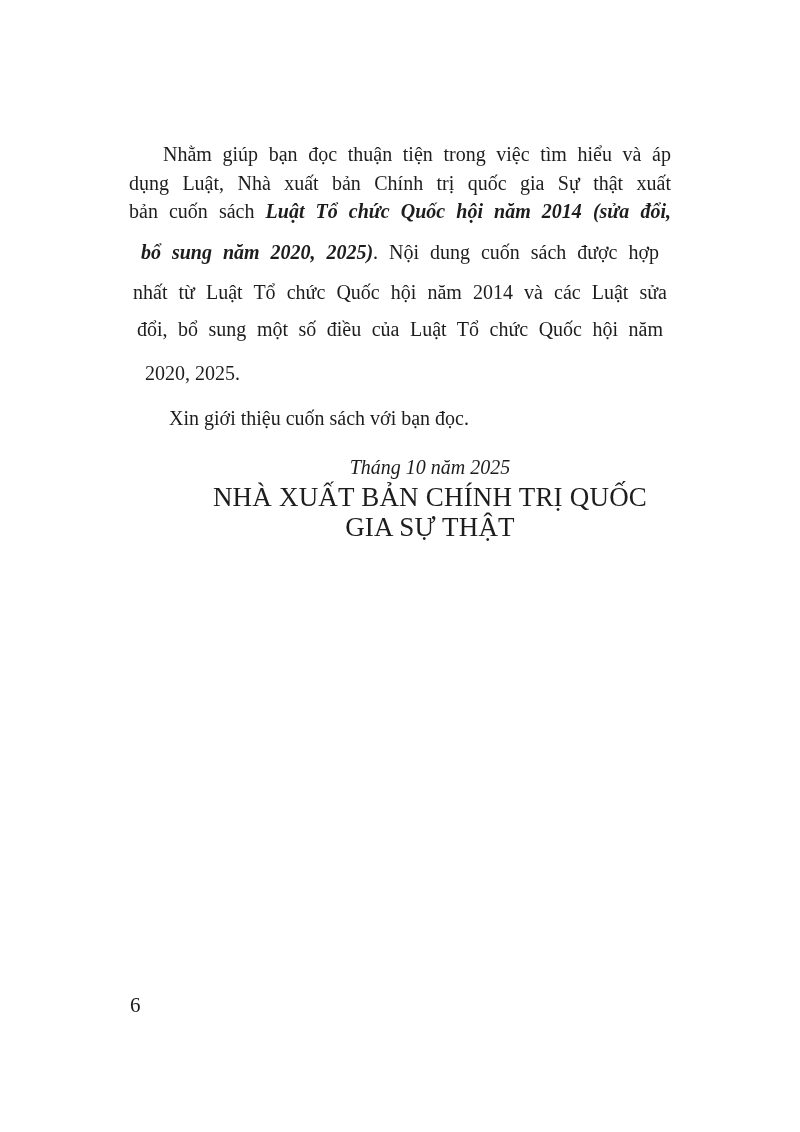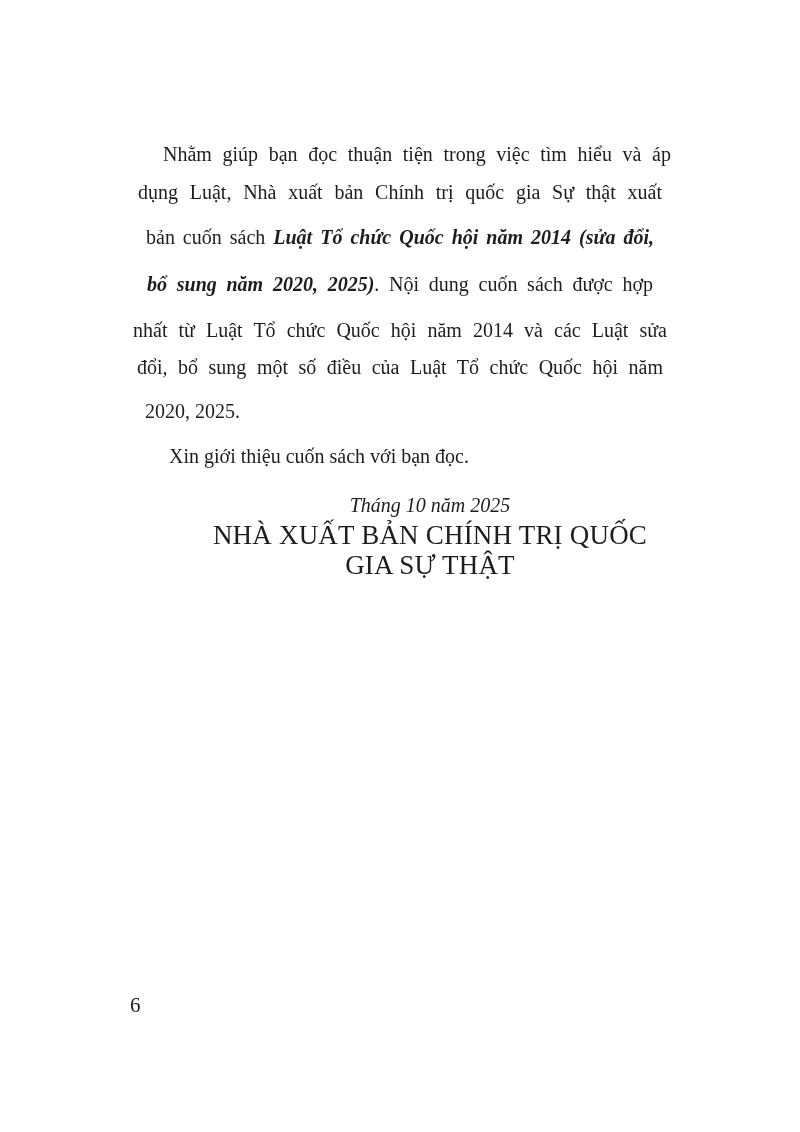--- a/index.html
+++ b/index.html
@@ -67,25 +67,25 @@
 </style>
 </head>
 <body>
 
 <div class="page">
 
   <div class="body-text">
 
     <p class="line indent" style="margin:0"><span>Nhằm giúp bạn đọc thuận tiện trong việc tìm hiểu và áp</span></p>
 
-    <p class="line" style="margin:9px"><span>dụng Luật, Nhà xuất bản Chính trị quốc gia Sự thật xuất</span></p>
+    <p class="line" style="margin:0"><span>dụng Luật, Nhà xuất bản Chính trị quốc gia Sự thật xuất</span></p>
 
-    <p class="line" style="margin:17px"><span>bản cuốn sách </span><span class="bi">Luật Tổ chức Quốc hội năm 2014 (sửa đổi,</span></p>
+    <p class="line" style="margin:0"><span>bản cuốn sách </span><span class="bi">Luật Tổ chức Quốc hội năm 2014 (sửa đổi,</span></p>
 
-    <p class="line" style="margin:18px"><span class="bi">bổ sung năm 2020, 2025)</span><span>. Nội dung cuốn sách được hợp</span></p>
+    <p class="line" style="margin:12px"><span class="bi">bổ sung năm 2020, 2025)</span><span>. Nội dung cuốn sách được hợp</span></p>
 
     <p class="line" style="margin:4px"><span>nhất từ Luật Tổ chức Quốc hội năm 2014 và các Luật sửa</span></p>
 
     <p class="line" style="margin:8px"><span>đổi, bổ sung một số điều của Luật Tổ chức Quốc hội năm</span></p>
 
     <p class="line left" style="margin:16px"><span>2020, 2025.</span></p>
 
     <p class="line left indent" style="margin:6px"><span>Xin giới thiệu cuốn sách với bạn đọc.</span></p>
 
     <div class="signature">

